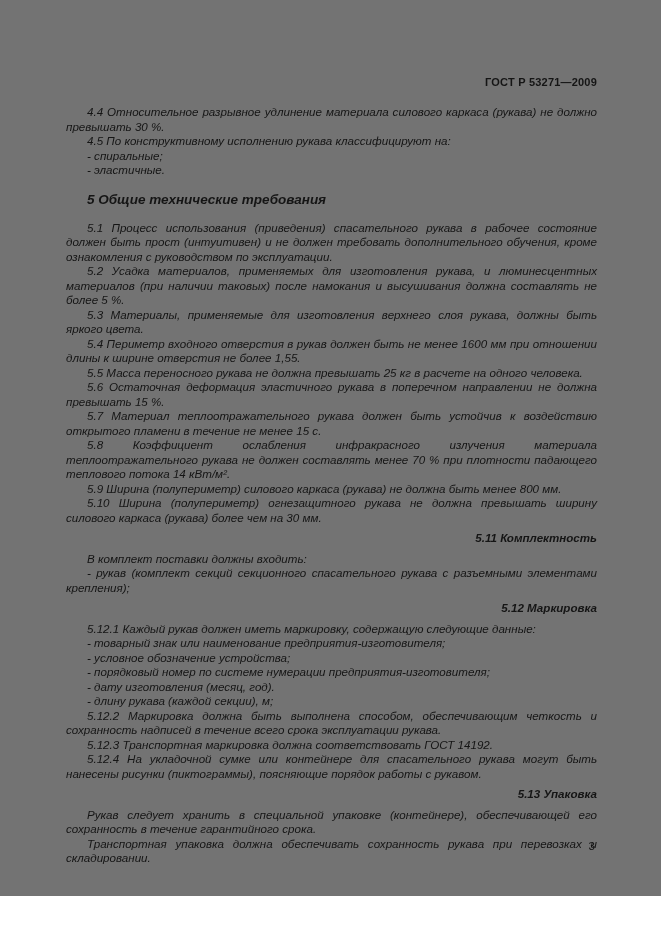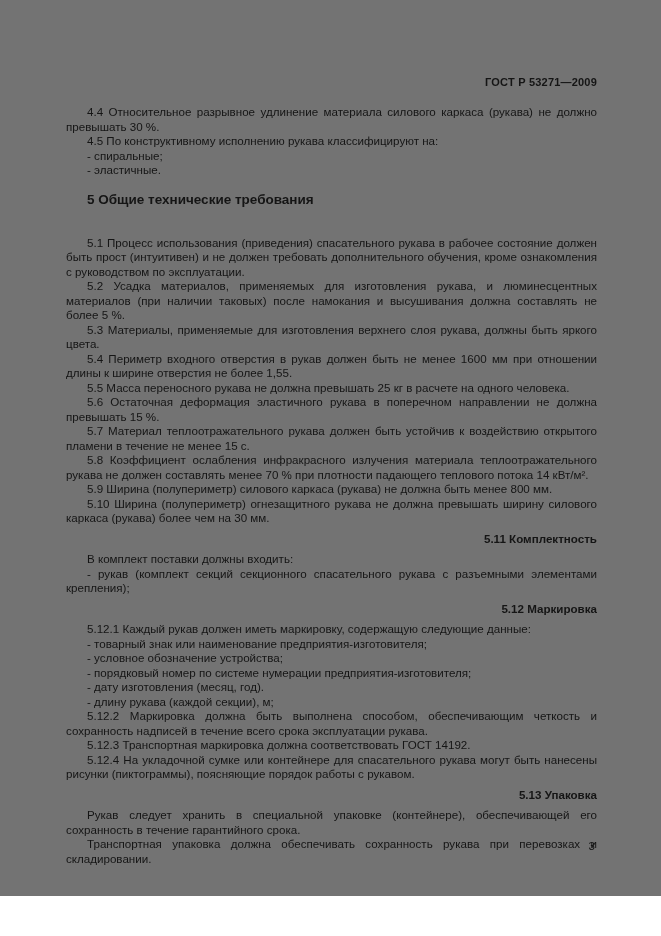--- a/index.html
+++ b/index.html
@@ -28,31 +28,32 @@
     font-weight: bold;
     font-size: 11px;
     letter-spacing: 0.2px;
     margin-bottom: 17px;
   }
   .block {
     font-size: 11.6px;
     line-height: 14.5px;
     text-align: justify;
     margin: 0;
+    font-style: italic;
   }
   .paragraph {
     text-indent: 21px;
   }
   .heading {
     font-weight: bold;
     font-size: 13.5px;
     line-height: 16px;
     text-align: left;
     text-indent: 21px;
-    margin: 14px 0 28px 0;
+    margin: 14px 0 13px 0;
   }
   .subheading {
     font-weight: bold;
     text-align: right;
     text-indent: 21px;
     margin: 6px 0 6px 0;
   }
   .page-number {
     position: absolute;
     right: 66px;

